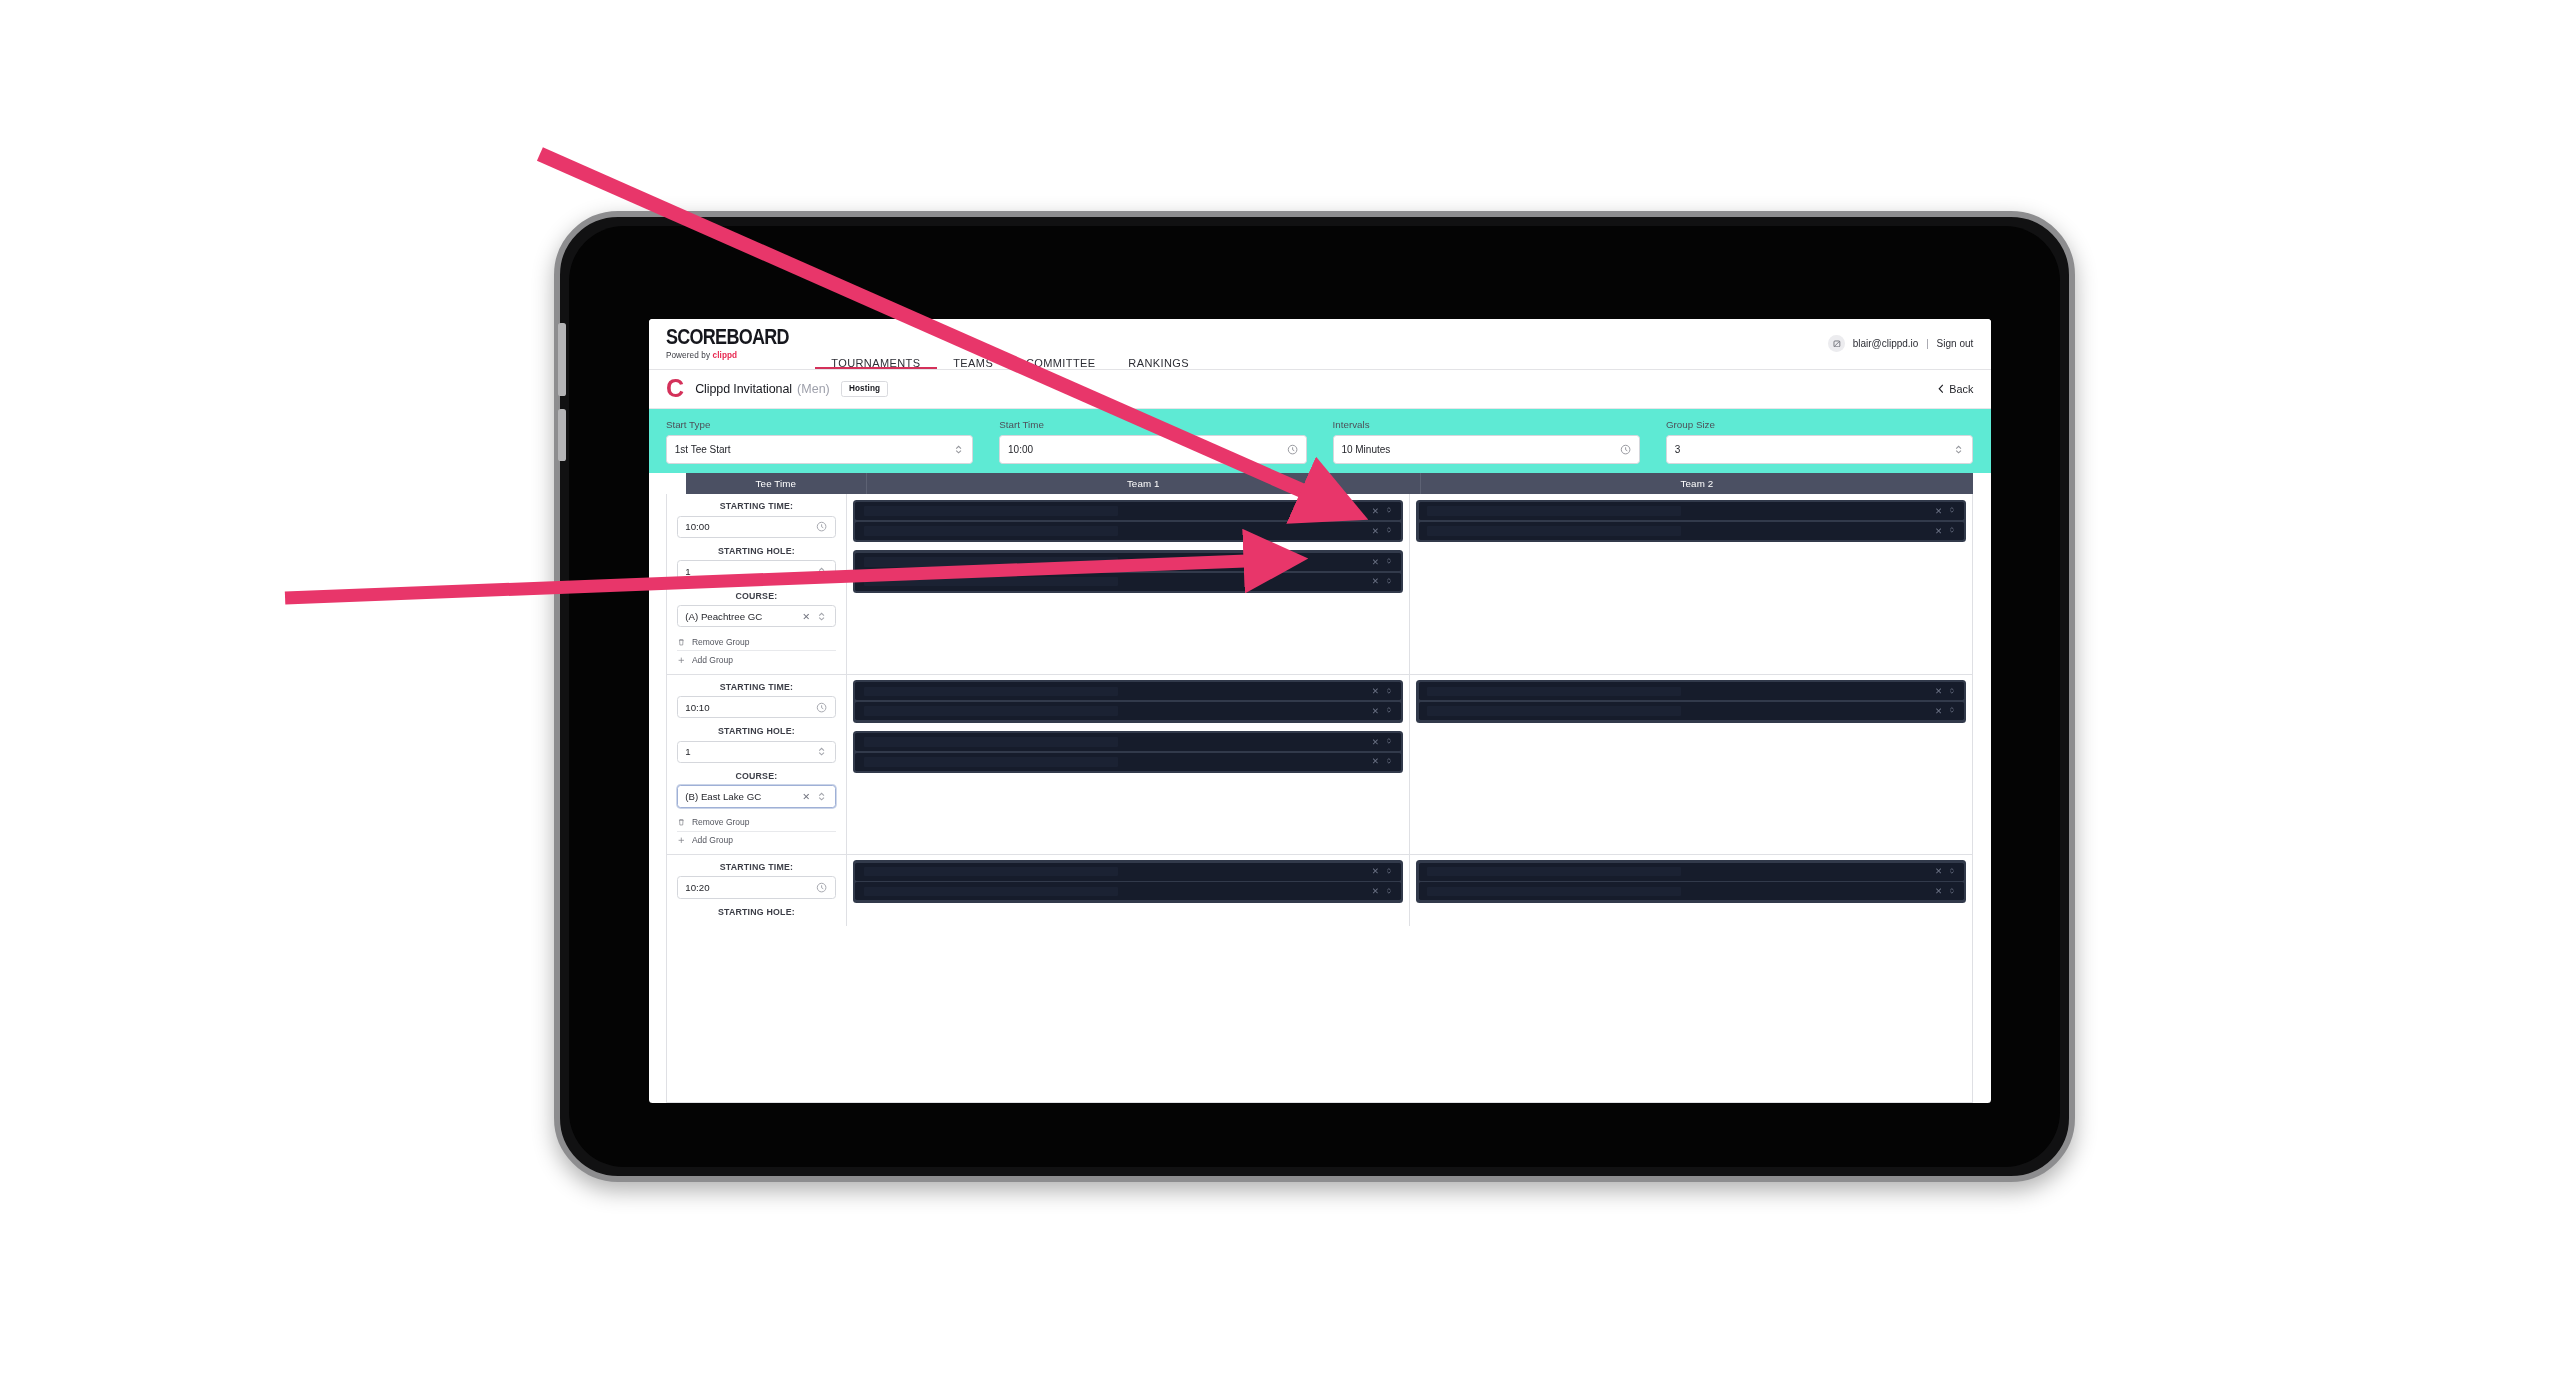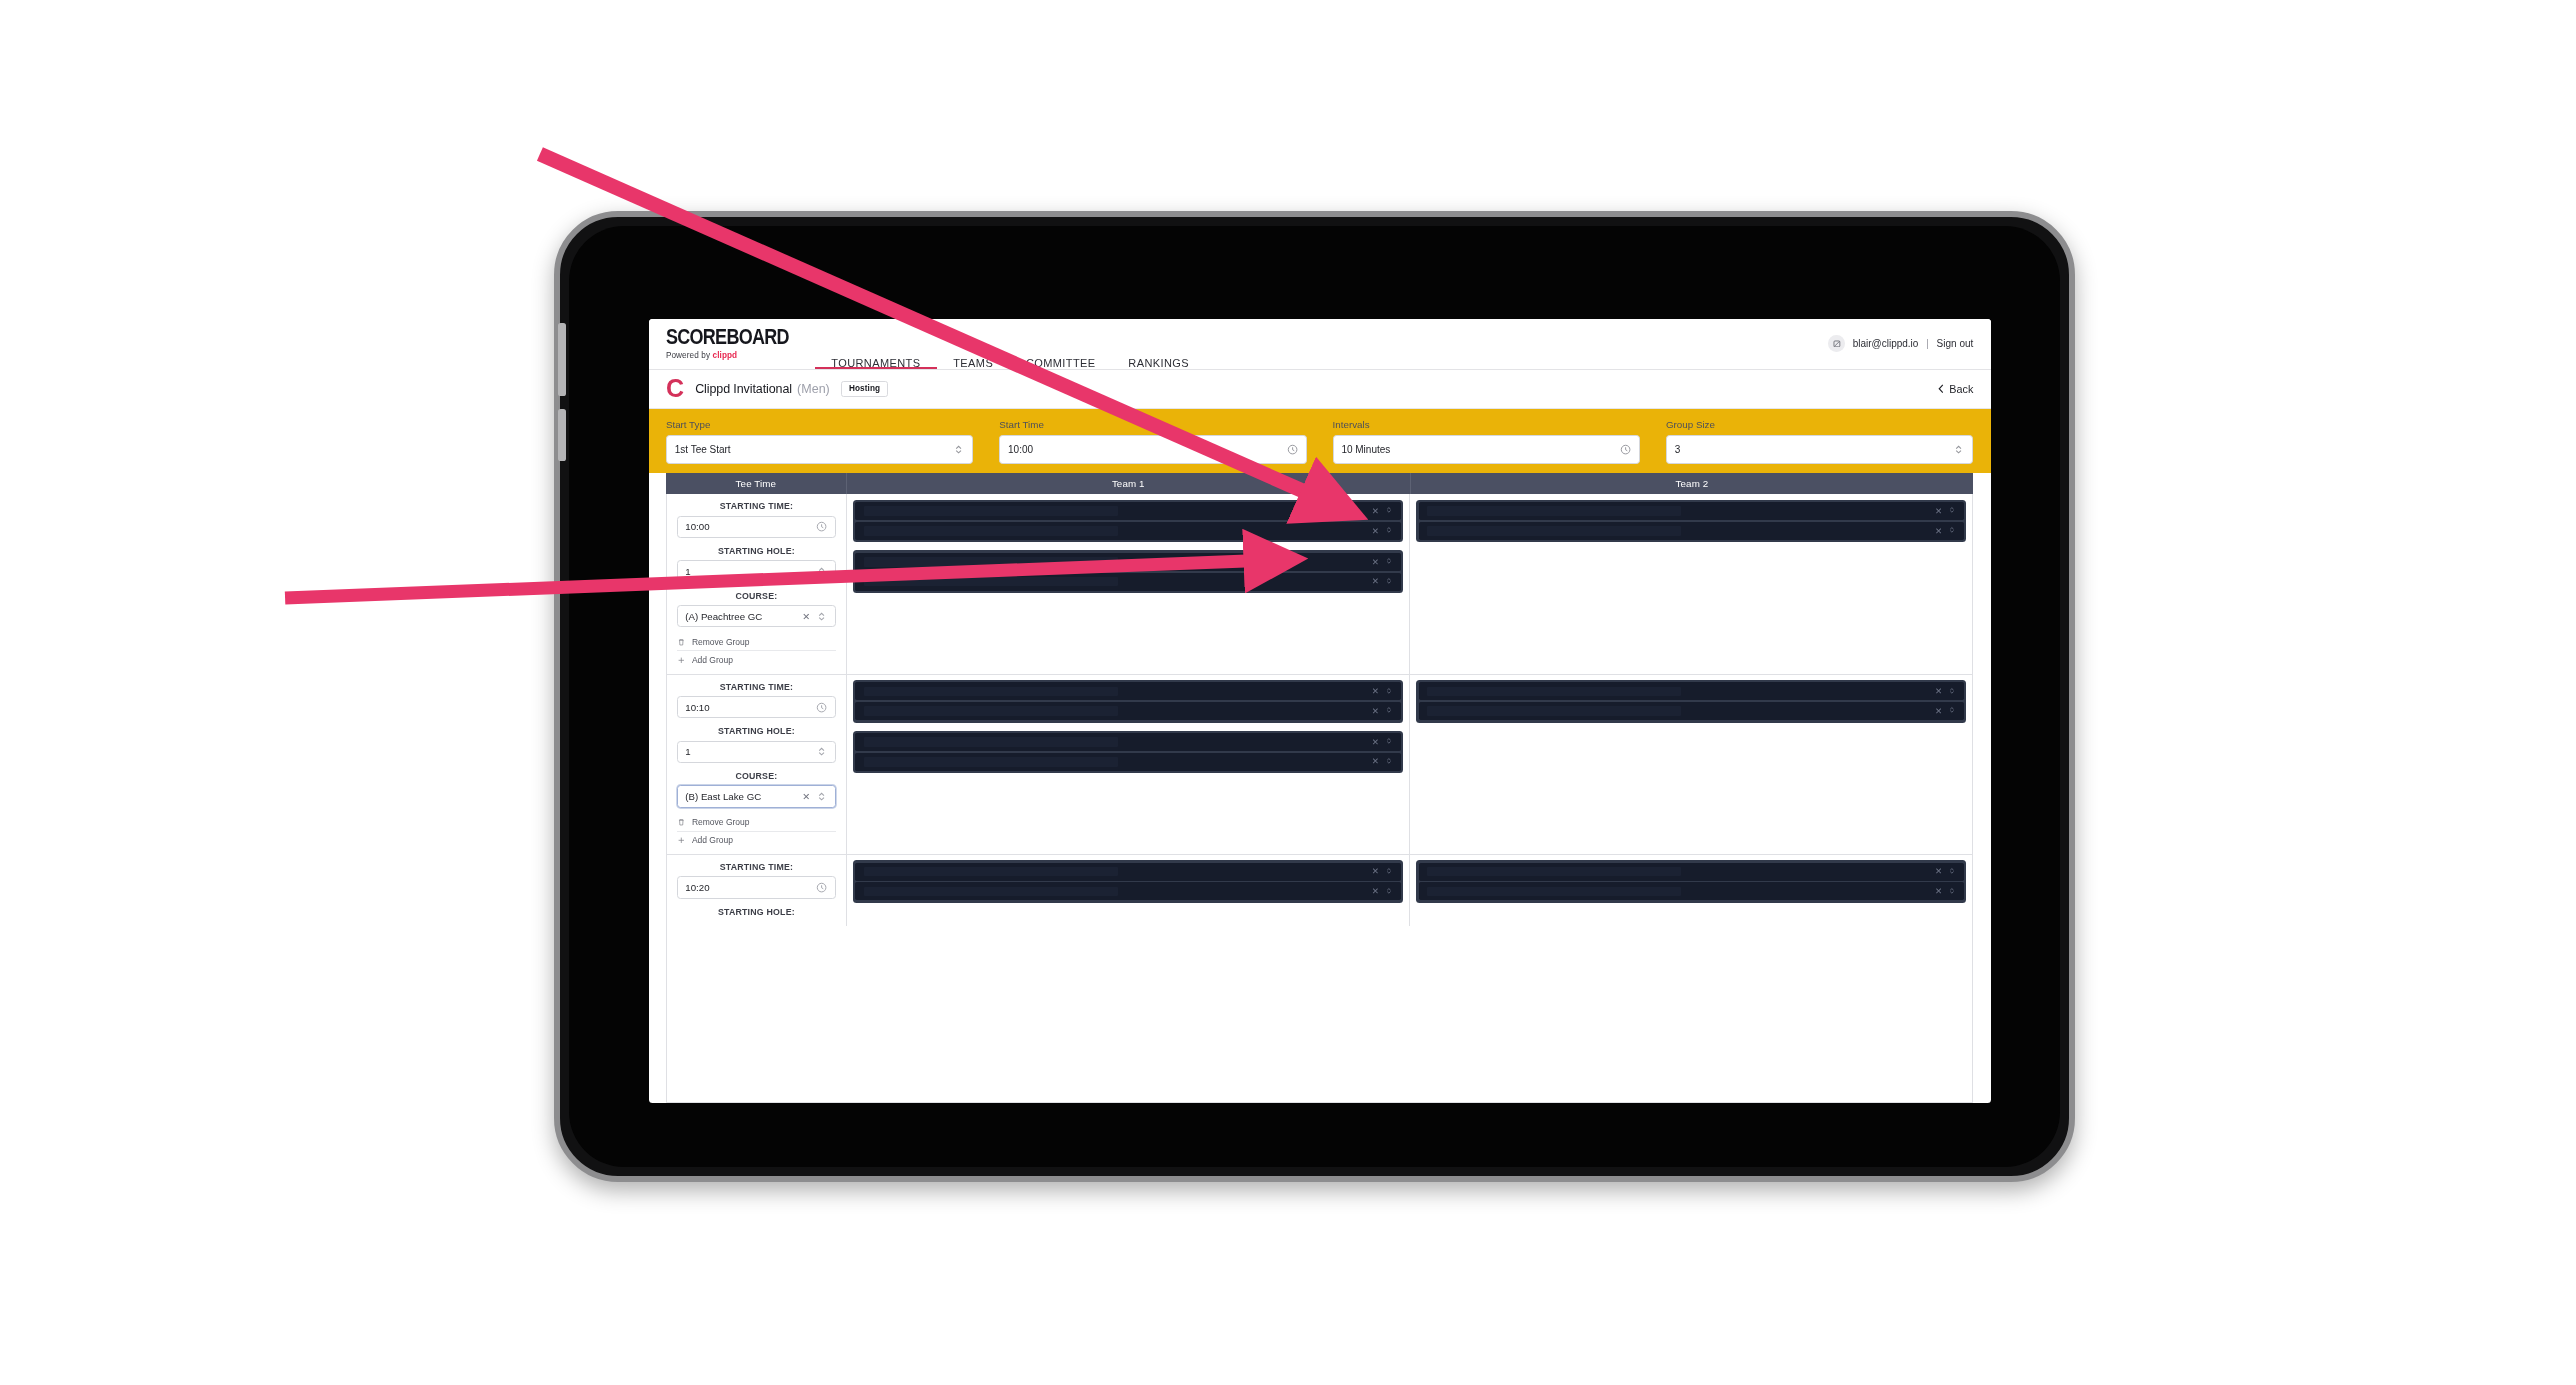--- a/index.html
+++ b/index.html
@@ -124,37 +124,37 @@
     border:0.9px solid #d9dade; border-radius:2.6px;
     font-size:8.2px; font-weight:700; color:#16171d; letter-spacing:0.1px;
   }
   #back-link {
     margin-left:auto; display:flex; align-items:center; gap:5.2px;
     font-size:10.8px; color:#1f2026; cursor:pointer;
   }
 
   
   #controls {
-    flex:0 0 auto; padding:10.4px 17.3px 8.6px 17.3px; background:#eab308;
+    flex:0 0 auto; padding:10.4px 17.3px 8.6px 17.3px; background:#5eead4;
     display:grid; grid-template-columns:1fr 1fr 1fr 1fr; gap:26px;
   }
   .field-label { font-size:9.8px; color:#4e5059; margin-bottom:5.2px; }
   .field-box {
     height:29px; border:0.9px solid #d5d7dc; border-radius:3.5px;
     background:#fff; display:flex; align-items:center;
     padding:0 7.8px; font-size:10px; color:#1f2026; cursor:pointer;
   }
   .field-box .val { flex:1; }
   .ico { width:11.2px; height:11.2px; opacity:0.65; flex:0 0 11.2px; }
 
   
   #table-wrap { flex:1 1 auto; display:flex; flex-direction:column; padding:0 17.3px; min-height:0; }
   #thead {
     display:flex; background:#4b5063; color:#fff;
-    height:21.6px; flex:0 0 21.6px;
+    height:21.6px; flex:0 0 21.6px;margin-left:20px;
   }
   #thead > div {
     display:flex; align-items:center; justify-content:center;
     font-size:9.8px; font-weight:400; letter-spacing:0.1px;
   }
   .col-tee   { flex:0 0 181px; border-right:0.9px solid #5d6274; }
   .col-team1 { flex:1 1 0;     border-right:0.9px solid #5d6274; }
   .col-team2 { flex:1 1 0; }
 
   #tbody {

